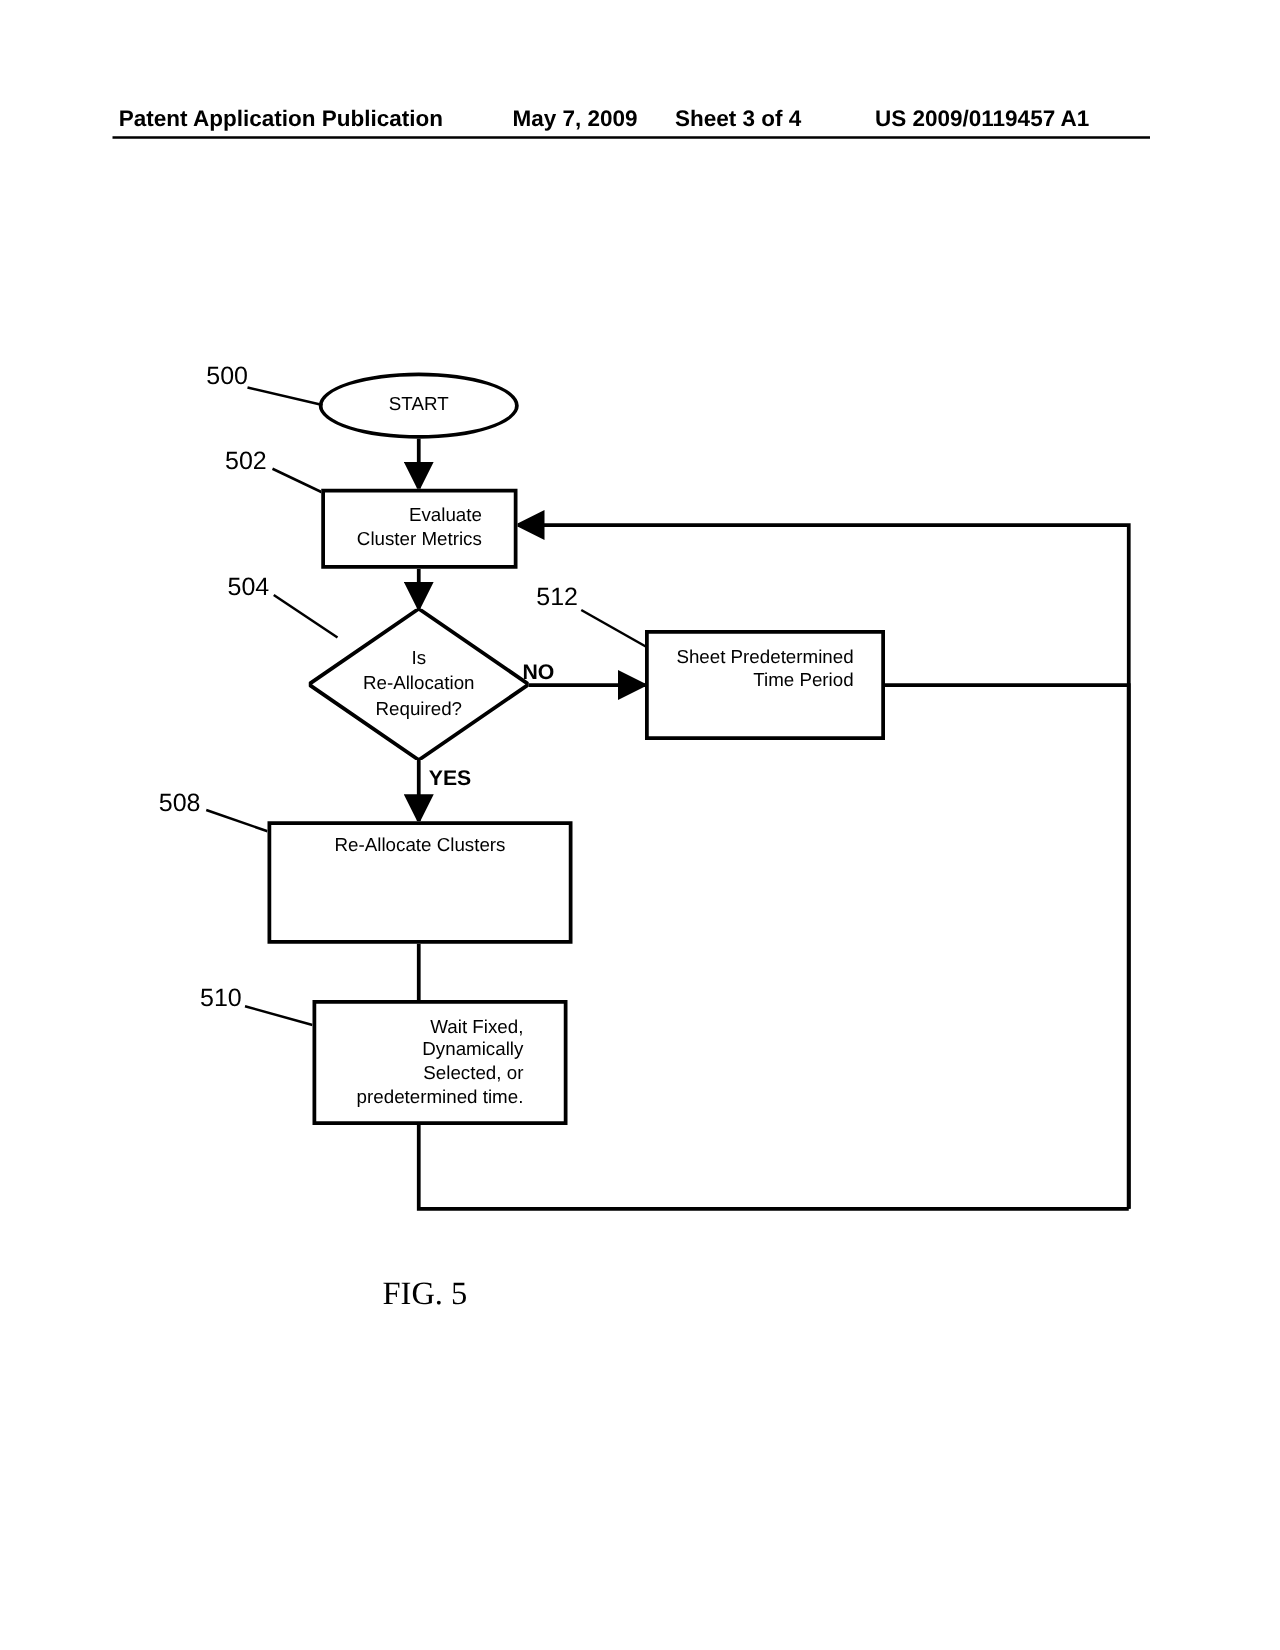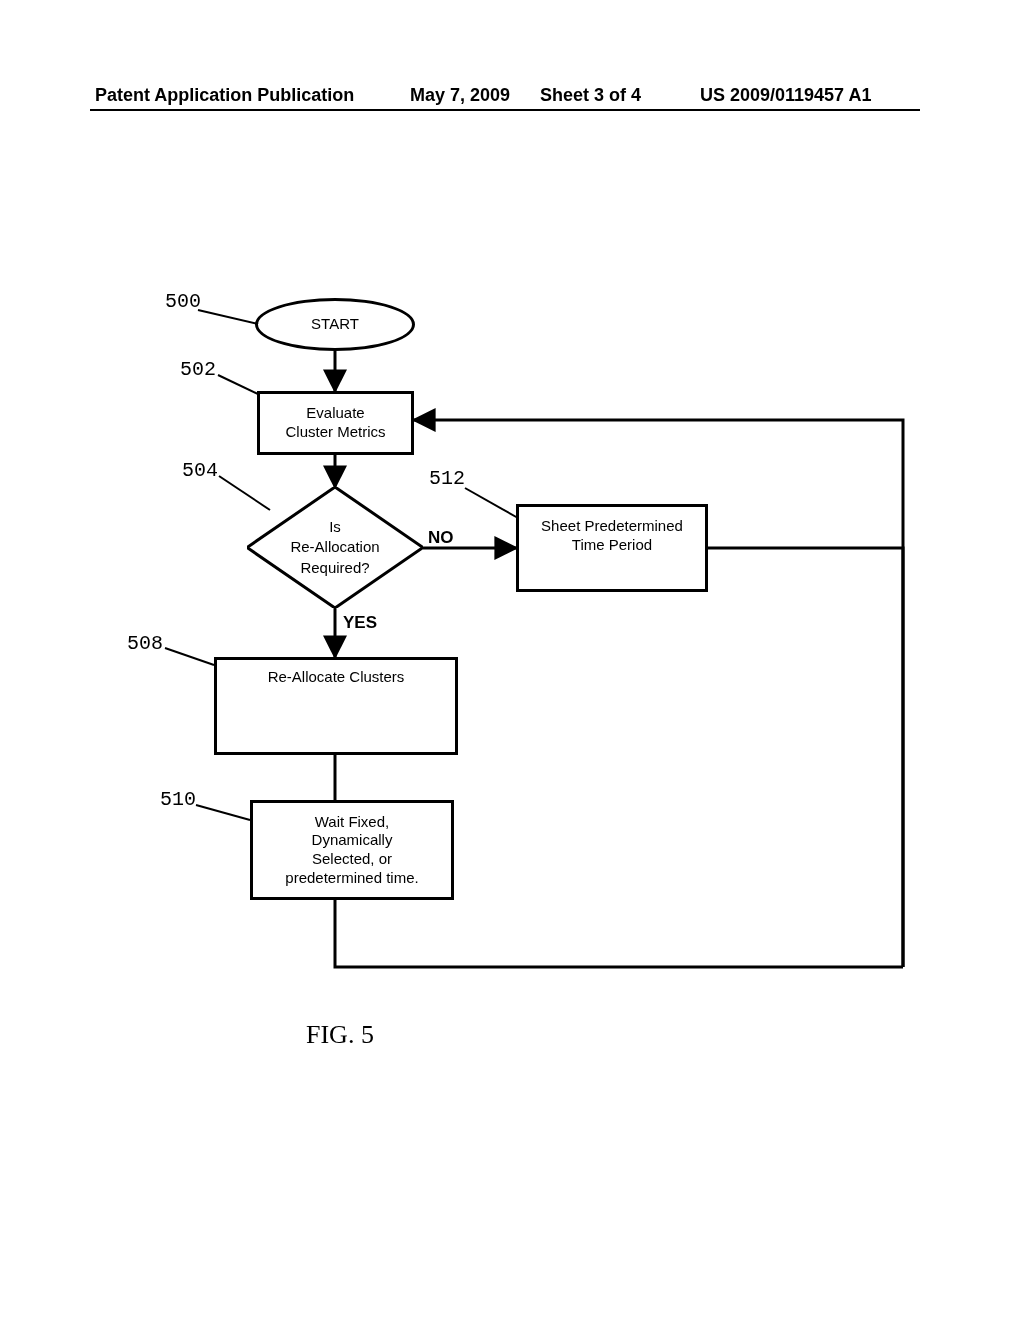--- a/index.html
+++ b/index.html
@@ -36,21 +36,21 @@
     left: 0;
     width: 1024px;
     height: 1320px;
   }
   .shape {
     position: absolute;
     box-sizing: border-box;
     display: flex;
     align-items: center;
     justify-content: center;
-    text-align: center;
+    text-align: right;
     font-size: 15px;
     line-height: 1.25;
   }
   .ellipse {
     border: 3px solid #000;
     border-radius: 50%;
   }
   .rect {
     border: 3px solid #000;
     background: #fff;
@@ -69,21 +69,21 @@
     display: flex;
     align-items: center;
     justify-content: center;
     text-align: center;
     font-size: 15px;
     line-height: 1.35;
   }
   .num-label {
     position: absolute;
     font-size: 20px;
-    font-family: Liberation Mono, monospace;
+    font-family: Liberation Sans, sans-serif;
   }
   .flow-label {
     position: absolute;
     font-weight: bold;
     font-size: 17px;
   }
   .fig-label {
     position: absolute;
     font-family: "Times New Roman", serif;
     font-size: 26px;
@@ -176,17 +176,17 @@
 predetermined time.</span>
   </div>
 
   <div class="num-label" style="left:165px; top:290px;">500</div>
   <div class="num-label" style="left:180px; top:358px;">502</div>
   <div class="num-label" style="left:182px; top:459px;">504</div>
   <div class="num-label" style="left:127px; top:632px;">508</div>
   <div class="num-label" style="left:160px; top:788px;">510</div>
   <div class="num-label" style="left:429px; top:467px;">512</div>
 
-  <div class="flow-label" style="left:428px; top:528px;">NO</div>
+  <div class="flow-label" style="left:418px; top:528px;">NO</div>
   <div class="flow-label" style="left:343px; top:613px;">YES</div>
 
   <div class="fig-label" style="left:306px; top:1020px;">FIG. 5</div>
 </div>
 
 </body></html>

